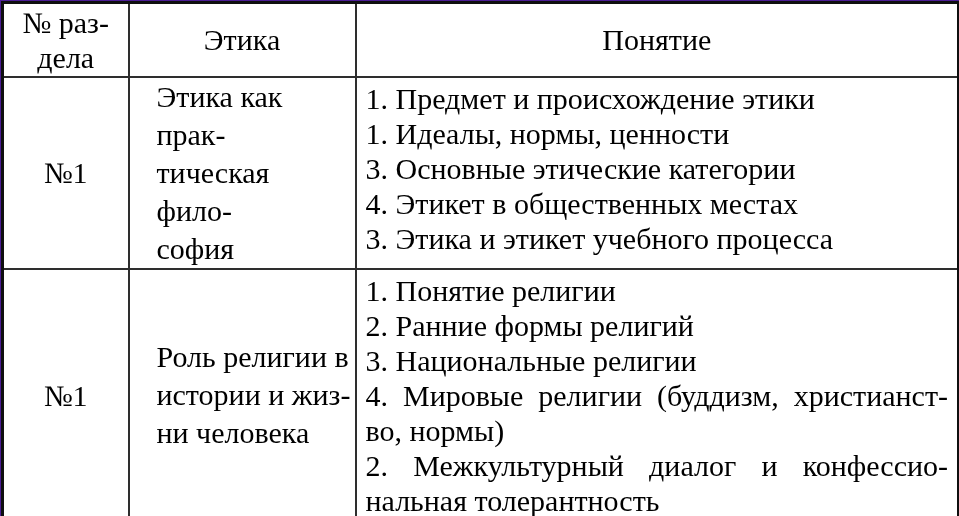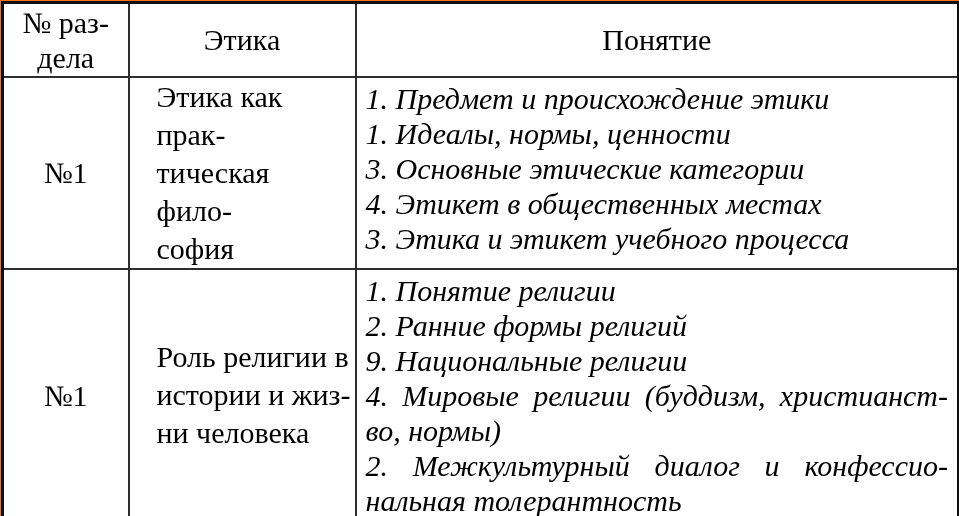--- a/index.html
+++ b/index.html
@@ -8,21 +8,21 @@
     background: #ffffff;
     width: 959px;
     height: 516px;
     overflow: hidden;
     font-family: "Liberation Serif", "DejaVu Serif", serif;
     color: #000000;
   }
   .page {
     width: 959px;
     height: 516px;
-    background: #f97316;
+    background: #4c1d95;
     box-sizing: border-box;
     padding: 1px;
   }
   table.doc-table {
     border-collapse: collapse;
     table-layout: fixed;
     width: 956px;
     border: 3px solid #0f0f0f;
     border-bottom-width: 4px;
     background: #ffffff;
@@ -61,21 +61,20 @@
     white-space: pre-line;
     line-height: 38px;
   }
   td.cell-questions {
     vertical-align: top;
     padding: 3px 9px 3px 9px;
   }
   .qline {
     text-align: left;
     white-space: nowrap;
-    font-style: italic;
   }
   .qline.just {
     white-space: normal;
     text-align: justify;
     text-align-last: justify;
   }
 </style>
 </head>
 <body>
 
@@ -109,21 +108,21 @@
           </td>
       </tr>
       <tr class="row-2">
         <td class="cell-section">№1</td>
         <td class="cell-topic">Роль религии в
 истории и жиз-
 ни человека</td>
         <td class="cell-questions">
             <div class="qline">1. Понятие религии</div>
             <div class="qline">2. Ранние формы религий</div>
-            <div class="qline">9. Национальные религии</div>
+            <div class="qline">3. Национальные религии</div>
             <div class="qline just">4. Мировые религии (буддизм, христианст-</div>
             <div class="qline">во, нормы)</div>
             <div class="qline just">2. Межкультурный диалог и конфессио-</div>
             <div class="qline">нальная толерантность</div>
           </td>
       </tr>
     </tbody>
   </table>
 </div>
 

